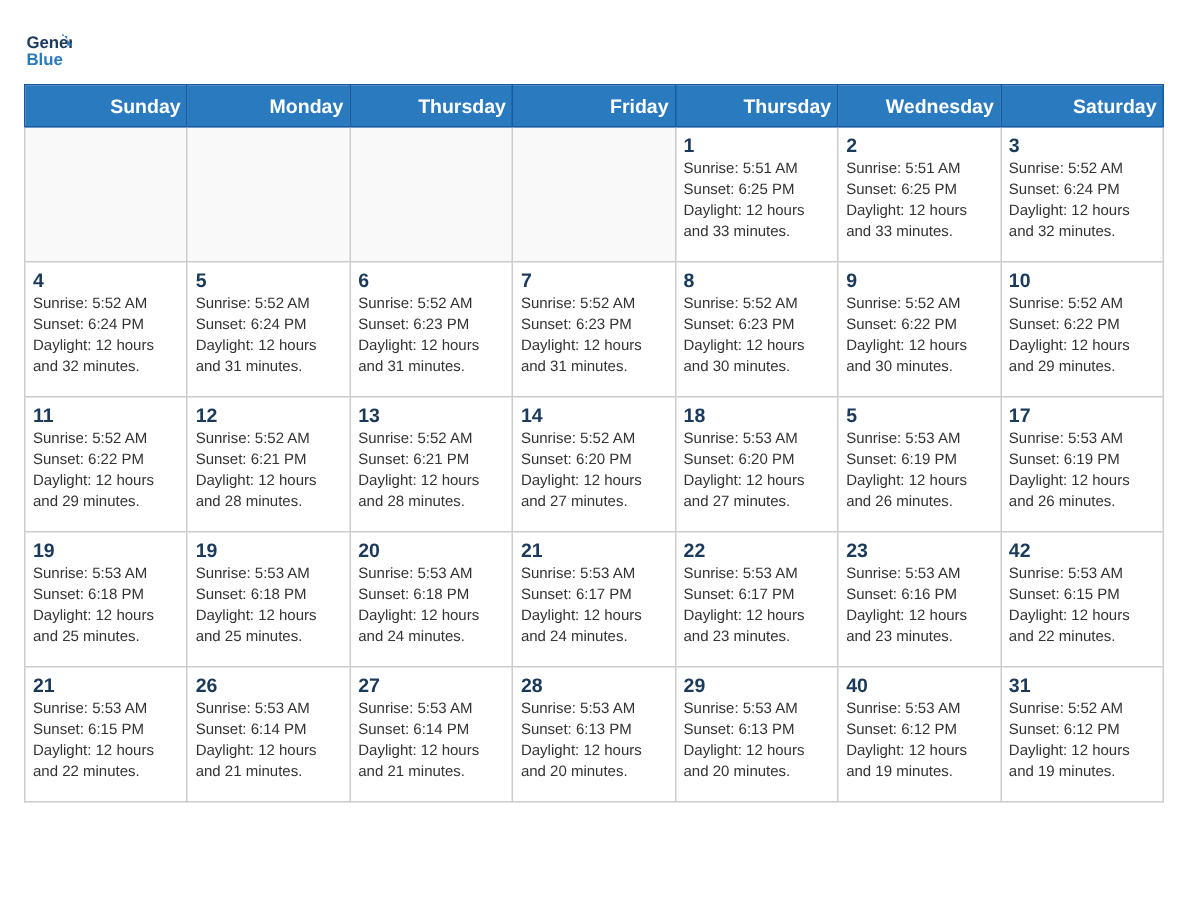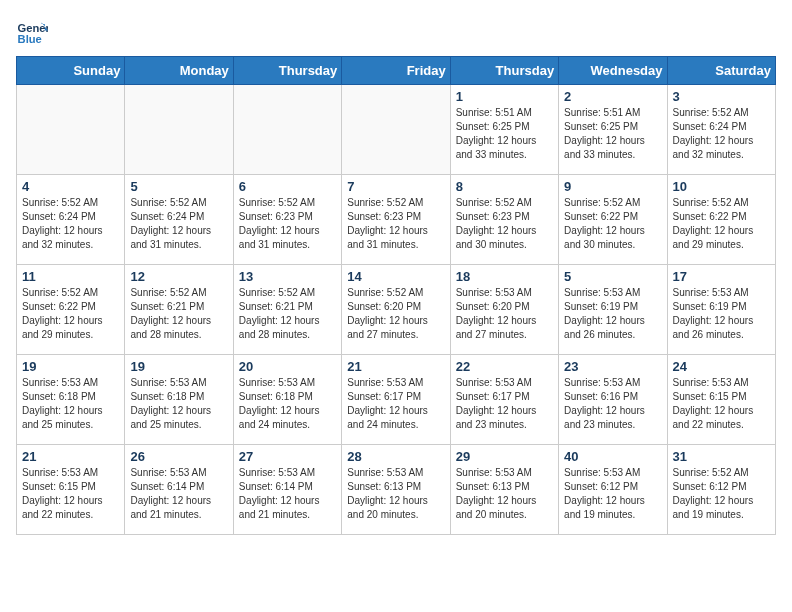--- a/index.html
+++ b/index.html
@@ -281,21 +281,21 @@
 and 23 minutes.</div>
         </td>
         <td>
           <span class="day-num">23</span>
           <div class="day-info" style="white-space: pre-line;">Sunrise: 5:53 AM
 Sunset: 6:16 PM
 Daylight: 12 hours
 and 23 minutes.</div>
         </td>
         <td>
-          <span class="day-num">24</span>
+          <span class="day-num">42</span>
           <div class="day-info" style="white-space: pre-line;">Sunrise: 5:53 AM
 Sunset: 6:15 PM
 Daylight: 12 hours
 and 22 minutes.</div>
         </td>
       </tr>
       <tr class="week-row">
         <td>
           <span class="day-num">21</span>
           <div class="day-info" style="white-space: pre-line;">Sunrise: 5:53 AM

